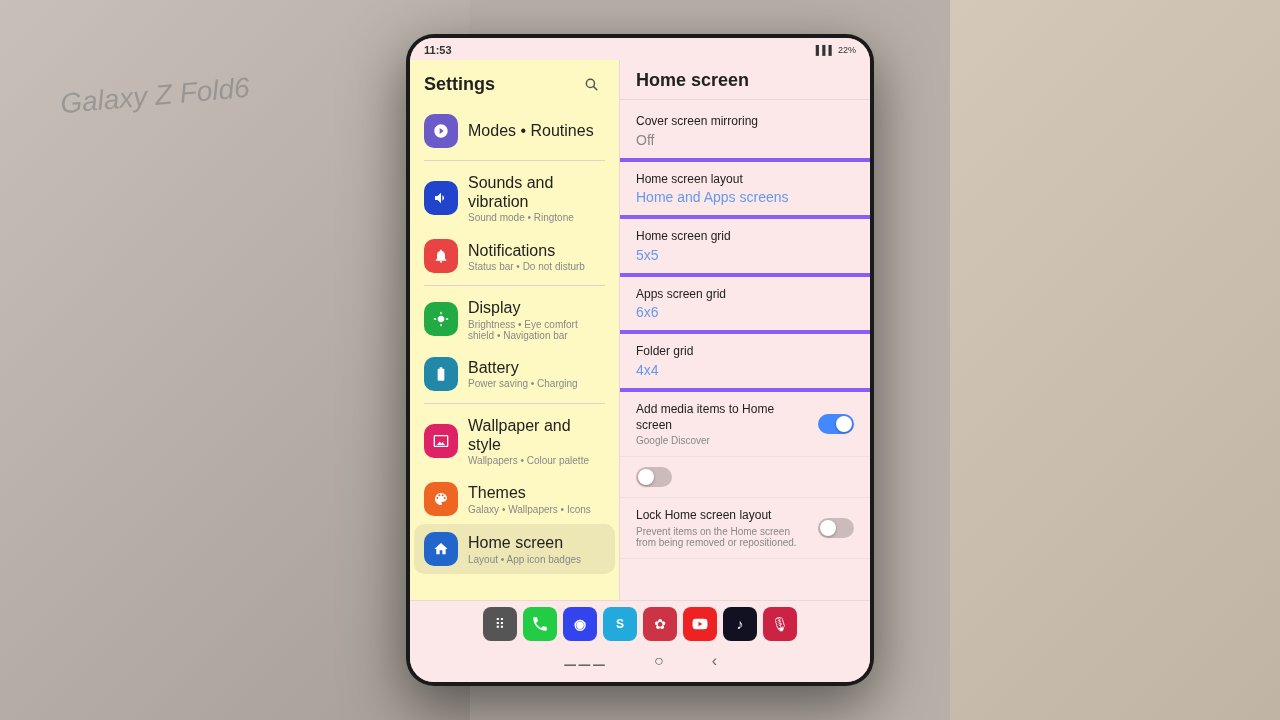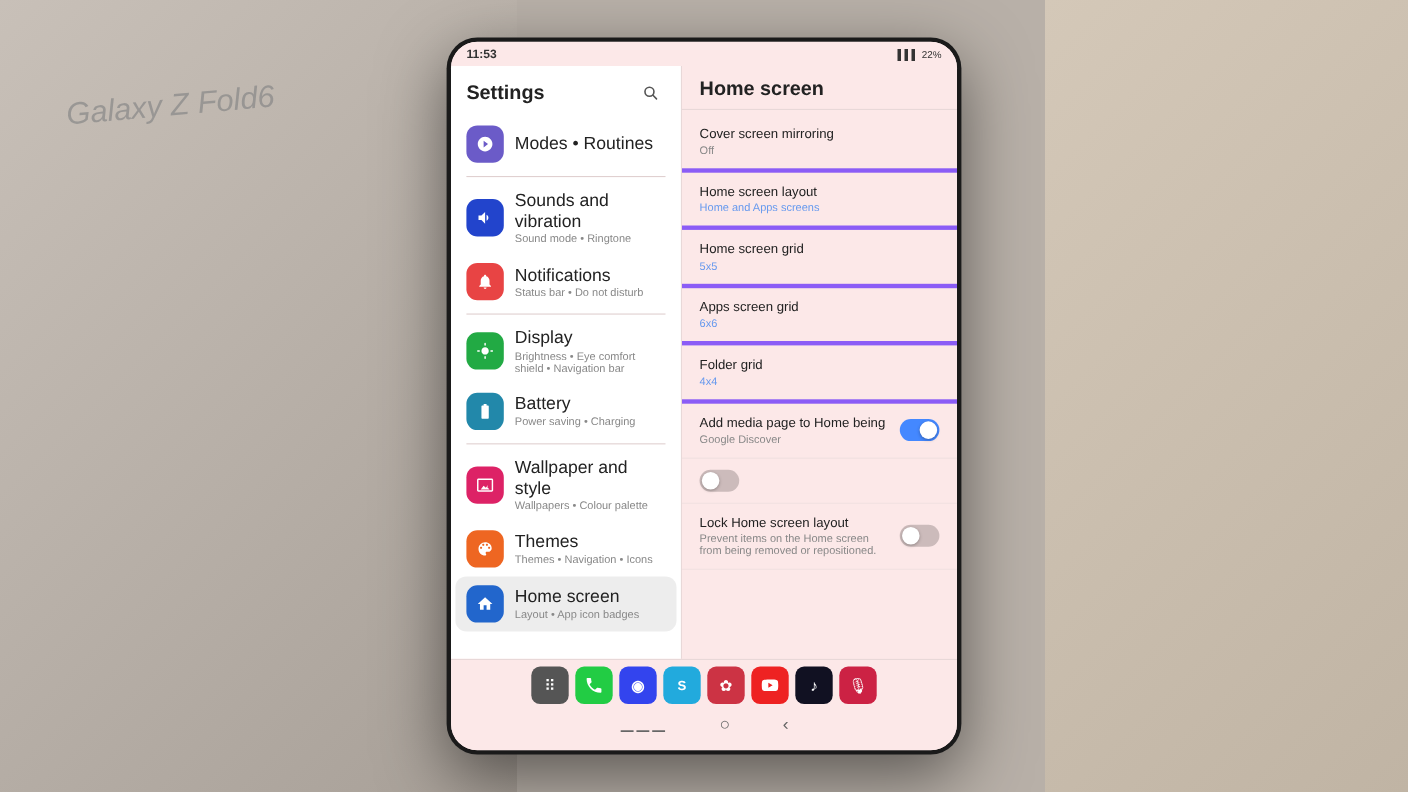--- a/index.html
+++ b/index.html
@@ -78,21 +78,21 @@
     
     .main-content {
       display: flex;
       flex: 1;
       overflow: hidden;
     }
 
     
     .settings-panel {
       width: 210px;
-      background: #ffffff;
+      background: #fef9c3;
       display: flex;
       flex-direction: column;
       border-right: 1px solid #e8d8d8;
       overflow: hidden;
     }
 
     .settings-header {
       padding: 10px 14px 8px;
       display: flex;
       justify-content: space-between;
@@ -192,21 +192,21 @@
       border-bottom: 4px solid #8b5cf6;
       cursor: pointer;
     }
     .home-item-name {
       font-size: 12px;
       font-weight: 500;
       color: #222;
       line-height: 1.3;
     }
     .home-item-value {
-      font-size: 10px;
+      font-size: 14px;
       color: #6699ee;
       margin-top: 2px;
     }
 
     .home-item-row {
       display: flex;
       align-items: center;
       justify-content: space-between;
       padding: 10px 16px;
       border-bottom: 1px solid #f0e0e0;
@@ -393,21 +393,21 @@
           </div>
 
           <div class="settings-item">
             <div class="settings-icon icon-orange">
               <svg width="16" height="16" viewBox="0 0 24 24" fill="white">
                   <path d="M12 3c-4.97 0-9 4.03-9 9s4.03 9 9 9c.83 0 1.5-.67 1.5-1.5 0-.39-.15-.74-.39-1.01-.23-.26-.38-.61-.38-.99 0-.83.67-1.5 1.5-1.5H16c2.76 0 5-2.24 5-5 0-4.42-4.03-8-9-8zm-5.5 9c-.83 0-1.5-.67-1.5-1.5S5.67 9 6.5 9 8 9.67 8 10.5 7.33 12 6.5 12zm3-4C8.67 8 8 7.33 8 6.5S8.67 5 9.5 5s1.5.67 1.5 1.5S10.33 8 9.5 8zm5 0c-.83 0-1.5-.67-1.5-1.5S13.67 5 14.5 5s1.5.67 1.5 1.5S15.33 8 14.5 8zm3 4c-.83 0-1.5-.67-1.5-1.5S16.67 9 17.5 9s1.5.67 1.5 1.5-.67 1.5-1.5 1.5z"></path>
                 </svg>
             </div>
             <div class="settings-text">
               <div class="settings-item-name">Themes</div>
-              <div class="settings-item-sub">Themes • Navigation • Icons</div>
+              <div class="settings-item-sub">Galaxy • Wallpapers • Icons</div>
             </div>
           </div>
 
           <div class="settings-item active">
             <div class="settings-icon icon-blue">
               <svg width="16" height="16" viewBox="0 0 24 24" fill="white">
                   <path d="M10 20v-6h4v6h5v-8h3L12 3 2 12h3v8z"></path>
                 </svg>
             </div>
             <div class="settings-text">
@@ -446,21 +446,21 @@
             <div class="home-item-value">6x6</div>
           </div>
 
           <div class="home-item">
             <div class="home-item-name">Folder grid</div>
             <div class="home-item-value">4x4</div>
           </div>
 
           <div class="home-item-row">
             <div class="home-item-row-text">
-              <div class="home-item-row-name">Add media page to Home being</div>
+              <div class="home-item-row-name">Add media items to Home screen</div>
               <div class="home-item-row-sub">Google Discover</div>
             </div>
             <div class="toggle on">
               <div class="toggle-knob"></div>
             </div>
           </div>
 
           <div class="home-item-row">
             <div class="toggle off">
               <div class="toggle-knob"></div>

